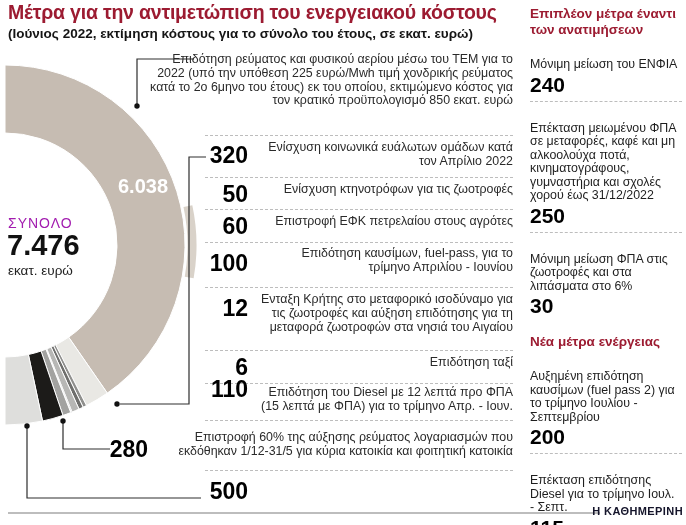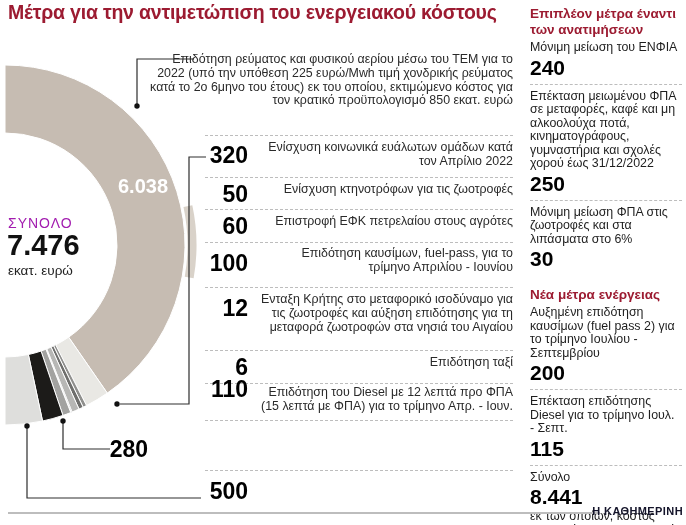--- a/index.html
+++ b/index.html
@@ -16,35 +16,36 @@
   #total-label{left:8px;top:215px;font-size:14px;letter-spacing:1px;color:#a21caf;}
   #total-value{left:7px;top:229px;font-size:29px;font-weight:bold;color:#111;}
   #total-unit{left:8px;top:263px;font-size:13.5px;color:#222;}
   
   .mval{position:absolute;left:195px;width:53px;text-align:right;font-size:23px;font-weight:bold;color:#000;}
   .mtext{position:absolute;right:173px;text-align:right;font-size:12.4px;line-height:13.8px;color:#2a2a2a;}
   .msep{position:absolute;left:205px;width:308px;border-top:1px dashed #bdbdbd;height:0;}
   
   #sidebar{left:530px;top:6px;width:152px;font-size:12.4px;line-height:13.5px;color:#1e1e1e;}
   .sb-h{font-size:13.5px;line-height:16px;font-weight:bold;color:#9c1b31;}
-  .sb-label{margin-top:3px;}
+  .sb-label{margin-top:20px;}
   .sb-value{font-size:21px;line-height:23px;font-weight:bold;color:#000;margin-top:1px;}
   .sb-sep{border-top:1px dashed #bdbdbd;margin-top:5px;margin-bottom:5px;}
   .sb-gap{height:17px;}
   .sb-note{margin-top:2px;}
   
   #footer-line{left:8px;top:512px;width:592px;height:2px;background:#bdbdbd;}
   #footer-source{right:3px;top:505px;font-size:11px;font-weight:bold;letter-spacing:0.4px;color:#14142a;}
 </style>
 </head>
 <body>
 
 <div id="stage">
 
   <div class="abs" id="title">Μέτρα για την αντιμετώπιση του ενεργειακού κόστους</div>
+  <div class="abs" id="subtitle">(Ιούνιος 2022, εκτίμηση κόστους για το σύνολο του έτους, σε εκατ. ευρώ)</div>
 
   <svg class="abs" id="donut-svg" width="686" height="525" viewBox="0 0 686 525">
     <path d="M187.9,206.1 A187,187 0 0 1 189.2,277.5" fill="none" stroke="#d9d2c9" stroke-width="9"></path>
     <g id="donut-g">
         <path d="M5.00,65.00 A180,180 0 0 1 107.27,393.12 L68.64,337.17 A112,112 0 0 0 5.00,133.00 Z" fill="#c6bcb2" stroke="#ffffff" stroke-width="1"></path>
         <path d="M107.27,393.12 A180,180 0 0 1 86.49,405.50 L55.70,344.87 A112,112 0 0 0 68.64,337.17 Z" fill="#e9e8e4" stroke="#ffffff" stroke-width="1"></path>
         <path d="M86.49,405.50 A180,180 0 0 1 83.10,407.17 L53.59,345.91 A112,112 0 0 0 55.70,344.87 Z" fill="#8f8f8d" stroke="#ffffff" stroke-width="1"></path>
         <path d="M83.10,407.17 A180,180 0 0 1 78.99,409.09 L51.04,347.10 A112,112 0 0 0 53.59,345.91 Z" fill="#6f6f6d" stroke="#ffffff" stroke-width="1"></path>
         <path d="M78.99,409.09 A180,180 0 0 1 72.03,412.06 L46.71,348.95 A112,112 0 0 0 51.04,347.10 Z" fill="#b7b7b5" stroke="#ffffff" stroke-width="1"></path>
         <path d="M72.03,412.06 A180,180 0 0 1 71.18,412.39 L46.18,349.15 A112,112 0 0 0 46.71,348.95 Z" fill="#2f2f2d" stroke="#ffffff" stroke-width="1"></path>
@@ -94,20 +95,21 @@
 
   <div class="mval" style="top:354px;">6</div>
   <div class="mtext" style="left:255px;top:356px;">Επιδότηση ταξί</div>
   <div class="msep" style="top:383px;"></div>
 
   <div class="mval" style="top:376px;">110</div>
   <div class="mtext" style="left:258px;top:386px;">Επιδότηση του Diesel με 12 λεπτά προ ΦΠΑ (15 λεπτά με ΦΠΑ) για το τρίμηνο Απρ. - Ιουν.</div>
   <div class="msep" style="top:420px;"></div>
 
   <div class="mval" style="left:96px;width:52px;top:436px;">280</div>
+  <div class="mtext" style="left:152px;top:431px;">Επιστροφή 60% της αύξησης ρεύματος λογαριασμών που εκδόθηκαν 1/12-31/5 για κύρια κατοικία και φοιτητική κατοικία</div>
   <div class="msep" style="top:470px;"></div>
 
   <div class="mval" style="top:478px;">500</div>
 
   <div class="abs" id="sidebar">
     <div class="sb-h">Επιπλέον μέτρα έναντι των ανατιμήσεων</div>
     <div class="sb-label">Μόνιμη μείωση του ΕΝΦΙΑ</div>
     <div class="sb-value">240</div>
     <div class="sb-sep"></div>
     <div class="sb-label">Επέκταση μειωμένου ΦΠΑ σε μεταφορές, καφέ και μη αλκοολούχα ποτά, κινηματογράφους, γυμναστήρια και σχολές χορού έως 31/12/2022</div>

